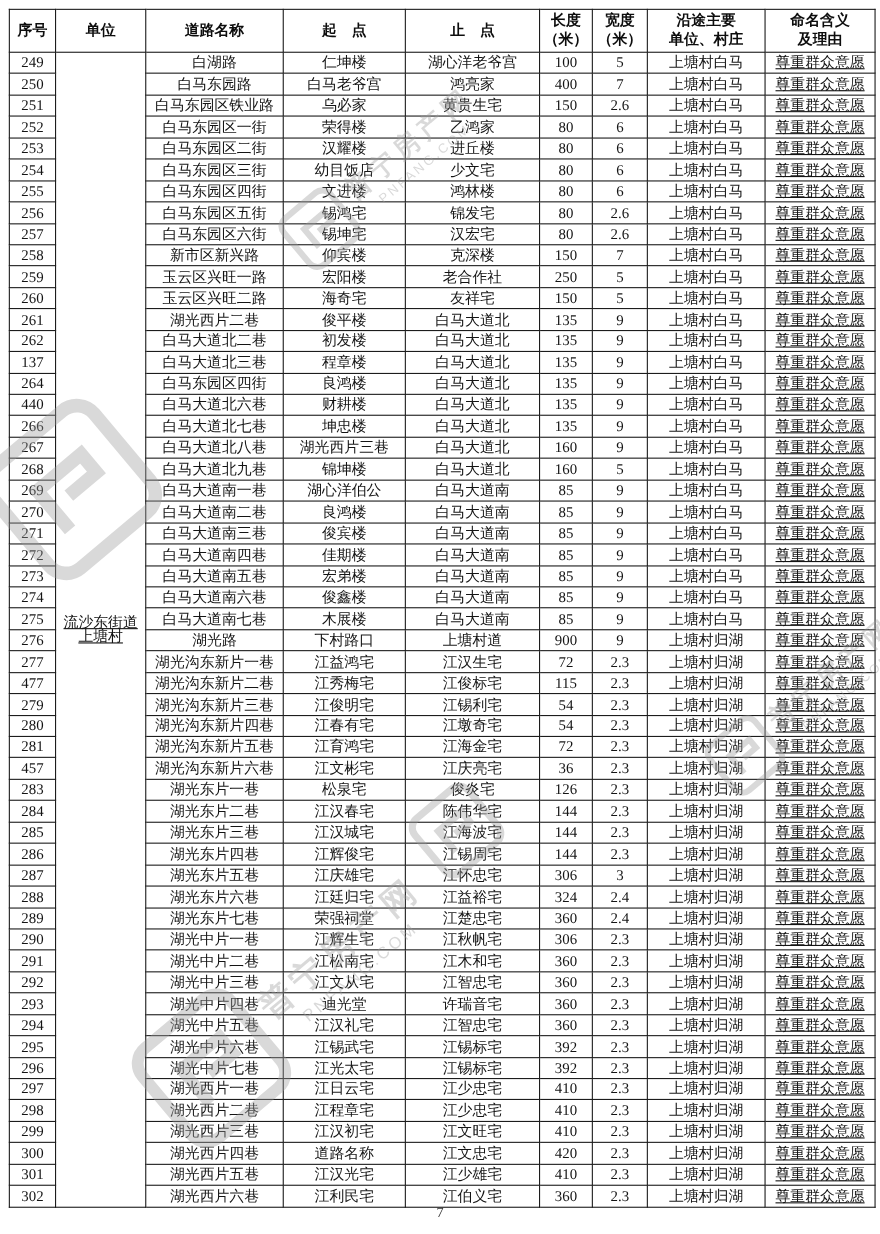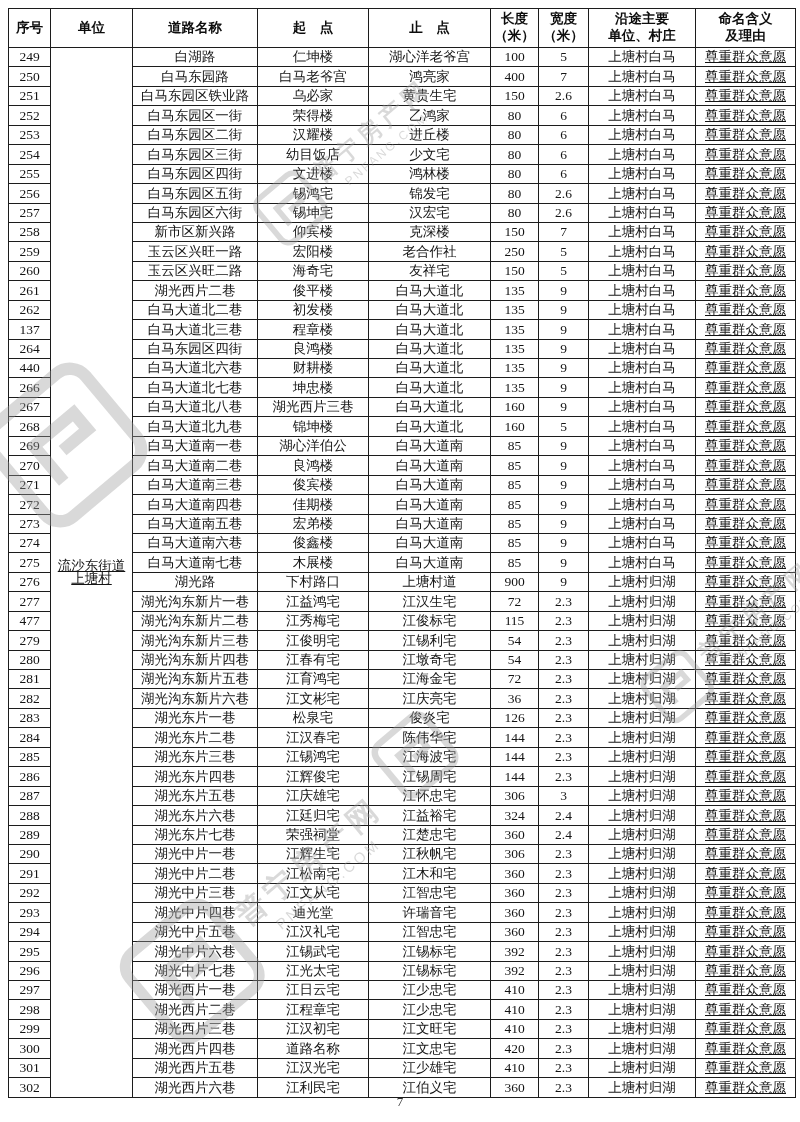--- a/index.html
+++ b/index.html
@@ -447,21 +447,21 @@
 
       <td class="c-road">湖光沟东新片五巷</td>
       <td class="c-start">江育鸿宅</td>
       <td class="c-end">江海金宅</td>
       <td class="c-len">72</td>
       <td class="c-w">2.3</td>
       <td class="c-area">上塘村归湖</td>
       <td class="c-reason">尊重群众意愿</td>
     </tr>
       <tr>
-      <td class="c-no">282</td>
+      <td class="c-no">457</td>
 
       <td class="c-road">湖光沟东新片六巷</td>
       <td class="c-start">江文彬宅</td>
       <td class="c-end">江庆亮宅</td>
       <td class="c-len">36</td>
       <td class="c-w">2.3</td>
       <td class="c-area">上塘村归湖</td>
       <td class="c-reason">尊重群众意愿</td>
     </tr>
       <tr>
@@ -483,21 +483,21 @@
       <td class="c-end">陈伟华宅</td>
       <td class="c-len">144</td>
       <td class="c-w">2.3</td>
       <td class="c-area">上塘村归湖</td>
       <td class="c-reason">尊重群众意愿</td>
     </tr>
       <tr>
       <td class="c-no">285</td>
 
       <td class="c-road">湖光东片三巷</td>
-      <td class="c-start">江锡鸿宅</td>
+      <td class="c-start">江汉城宅</td>
       <td class="c-end">江海波宅</td>
       <td class="c-len">144</td>
       <td class="c-w">2.3</td>
       <td class="c-area">上塘村归湖</td>
       <td class="c-reason">尊重群众意愿</td>
     </tr>
       <tr>
       <td class="c-no">286</td>
 
       <td class="c-road">湖光东片四巷</td>

